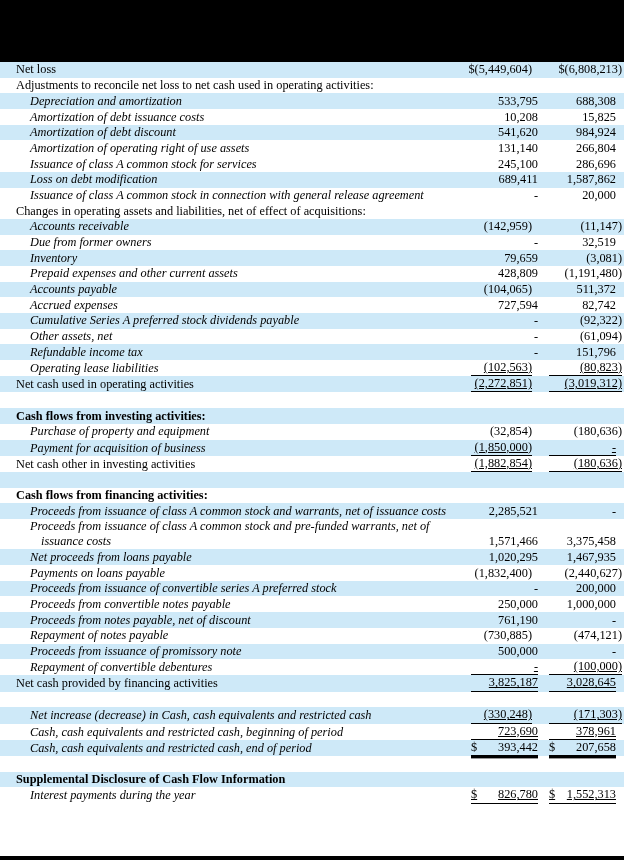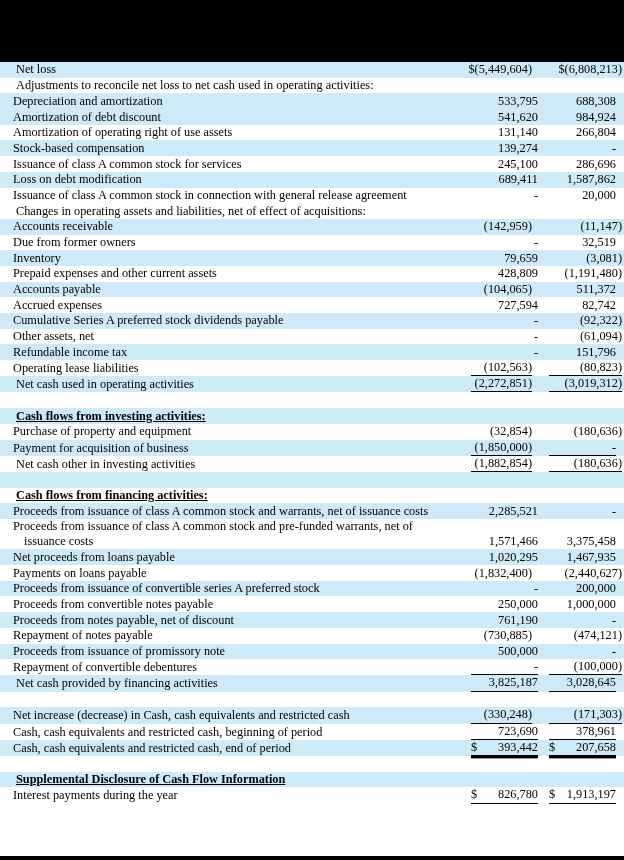--- a/index.html
+++ b/index.html
@@ -34,37 +34,37 @@
   col.c-v1 { width: 78px; }
   col.c-v2 { width: 79px; }
   td {
     padding: 0;
     height: 15.7px;
     vertical-align: bottom;
     white-space: nowrap;
     overflow: visible;
   }
   tr.shaded { background: var(--shade, #cee9f8); }
-  tr.bold { font-weight: bold; text-decoration: underline; }
+  tr.bold { font-weight: bold; }
   td.label { padding-left: 16px; }
-  td.label.ind1 { padding-left: 13px; }
+  td.label.ind1 { padding-left: 30px; font-style: italic; }
   td.label span { display: block; }
   td.label span.label2 { padding-left: 11px; }
   td.val .cell {
     display: flex;
     justify-content: flex-end;
     align-items: baseline;
     margin-left: 4px;
   }
   td.val .cell.split { justify-content: space-between; }
   td.val1 .cell { margin-right: 7px; }
   td.val1.paren .cell { margin-right: 13px; }
   td.val2 .cell { margin-right: 8px; }
   td.val2.paren .cell { margin-right: 2px; }
-  tr.u-single td.val .cell { border-bottom: 1.2px solid #000; }
+  tr.u-single td.val .cell { border-bottom: 1.2px solid #000; text-decoration: underline; }
   tr.u-double td.val .cell {
     border-bottom: 1.3px solid #000;
     box-shadow: 0 2.4px 0 0 #000;
   }
 </style>
 </head>
 <body>
 
 <div class="redacted-top"></div>
 
@@ -105,20 +105,35 @@
           <div class="cell">
             <span>533,795</span>
           </div>
         </td>
         <td class="val val2">
           <div class="cell">
             <span>688,308</span>
           </div>
         </td>
       </tr>
+      <tr>
+        <td class="label ind1">
+          <span>Amortization of debt issuance costs</span>
+        </td>
+        <td class="val val1">
+          <div class="cell">
+            <span>10,208</span>
+          </div>
+        </td>
+        <td class="val val2">
+          <div class="cell">
+            <span>15,825</span>
+          </div>
+        </td>
+      </tr>
       <tr class="shaded">
         <td class="label ind1">
           <span>Amortization of debt discount</span>
         </td>
         <td class="val val1">
           <div class="cell">
             <span>541,620</span>
           </div>
         </td>
         <td class="val val2">
@@ -132,35 +147,20 @@
           <span>Amortization of operating right of use assets</span>
         </td>
         <td class="val val1">
           <div class="cell">
             <span>131,140</span>
           </div>
         </td>
         <td class="val val2">
           <div class="cell">
             <span>266,804</span>
-          </div>
-        </td>
-      </tr>
-      <tr class="shaded">
-        <td class="label ind1">
-          <span>Stock-based compensation</span>
-        </td>
-        <td class="val val1">
-          <div class="cell">
-            <span>139,274</span>
-          </div>
-        </td>
-        <td class="val val2">
-          <div class="cell">
-            <span>-</span>
           </div>
         </td>
       </tr>
       <tr>
         <td class="label ind1">
           <span>Issuance of class A common stock for services</span>
         </td>
         <td class="val val1">
           <div class="cell">
             <span>245,100</span>
@@ -679,20 +679,20 @@
         </td>
         <td class="val val1">
           <div class="cell split">
             <span>$</span>
             <span>826,780</span>
           </div>
         </td>
         <td class="val val2">
           <div class="cell split">
             <span>$</span>
-            <span>1,913,197</span>
+            <span>1,552,313</span>
           </div>
         </td>
       </tr>
     </tbody>
 </table>
 
 <div class="bottom-rule"></div>
 
 </body></html>

